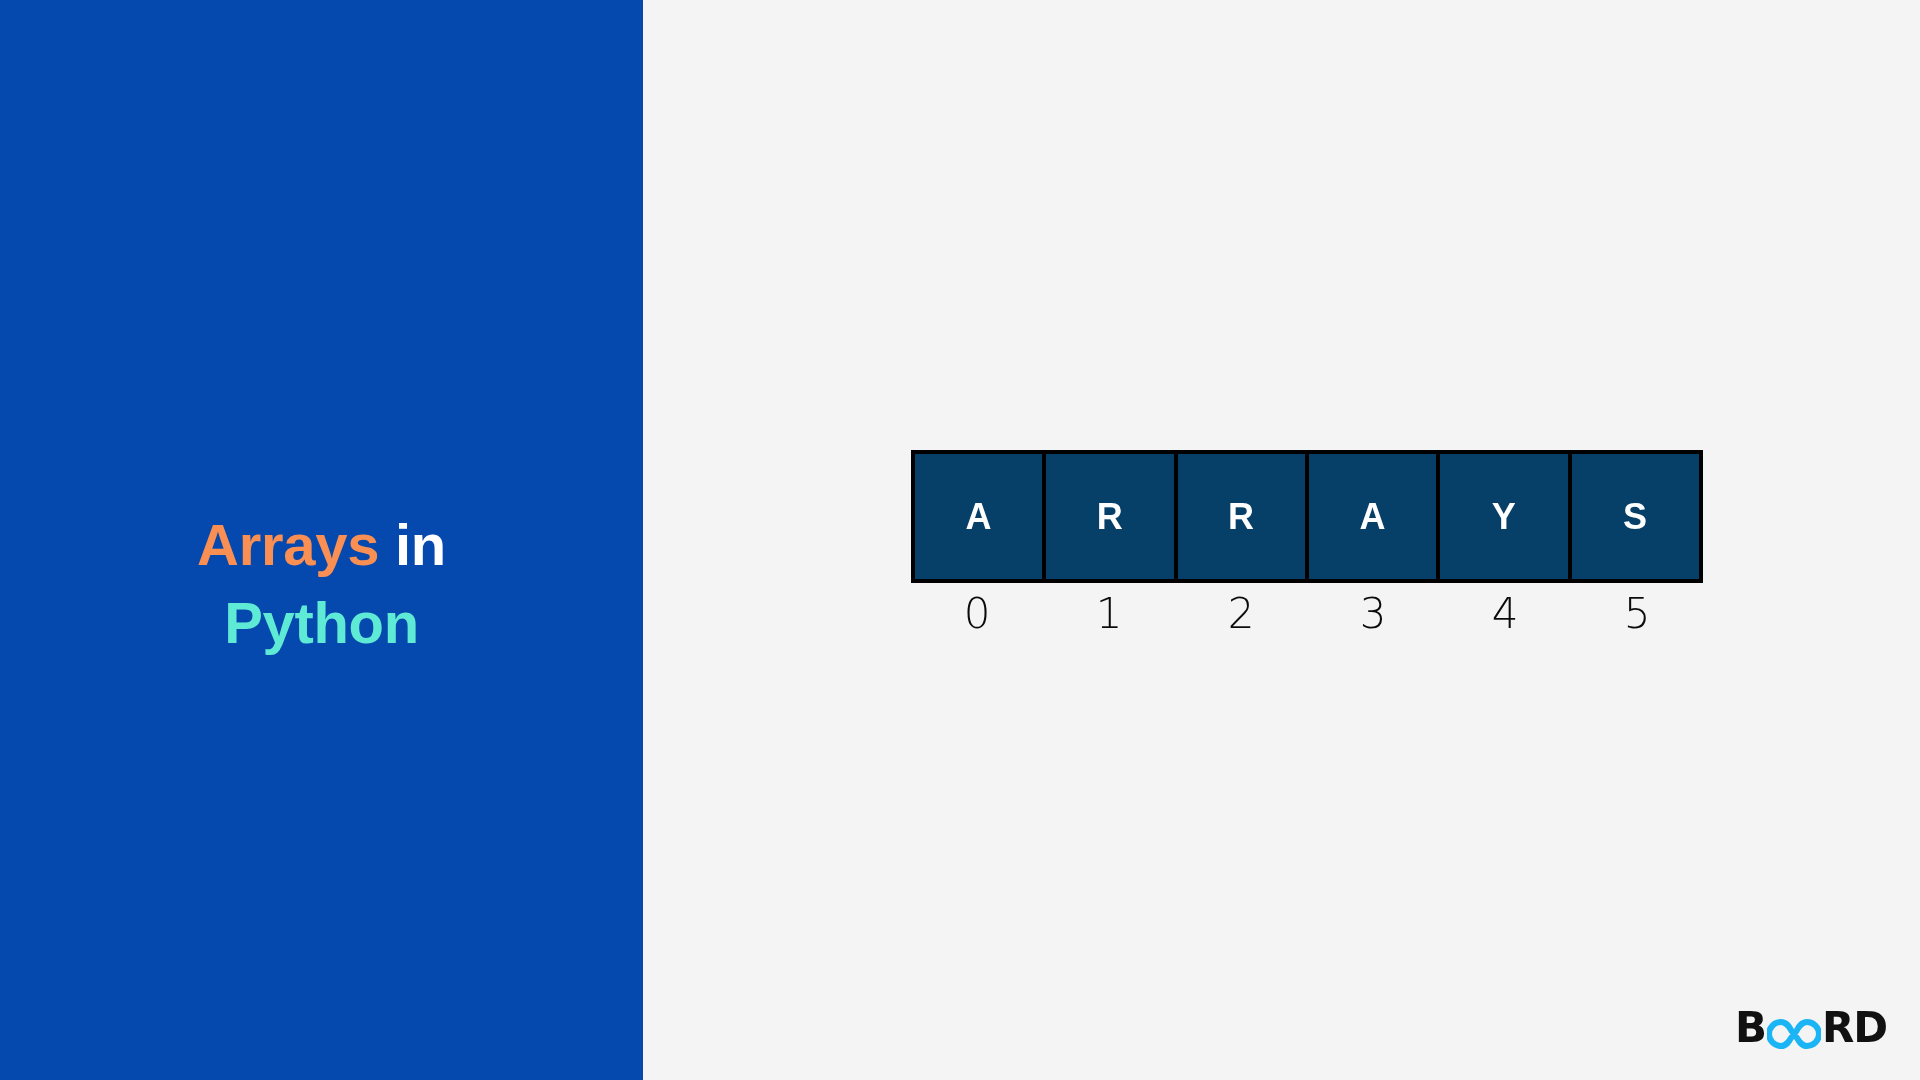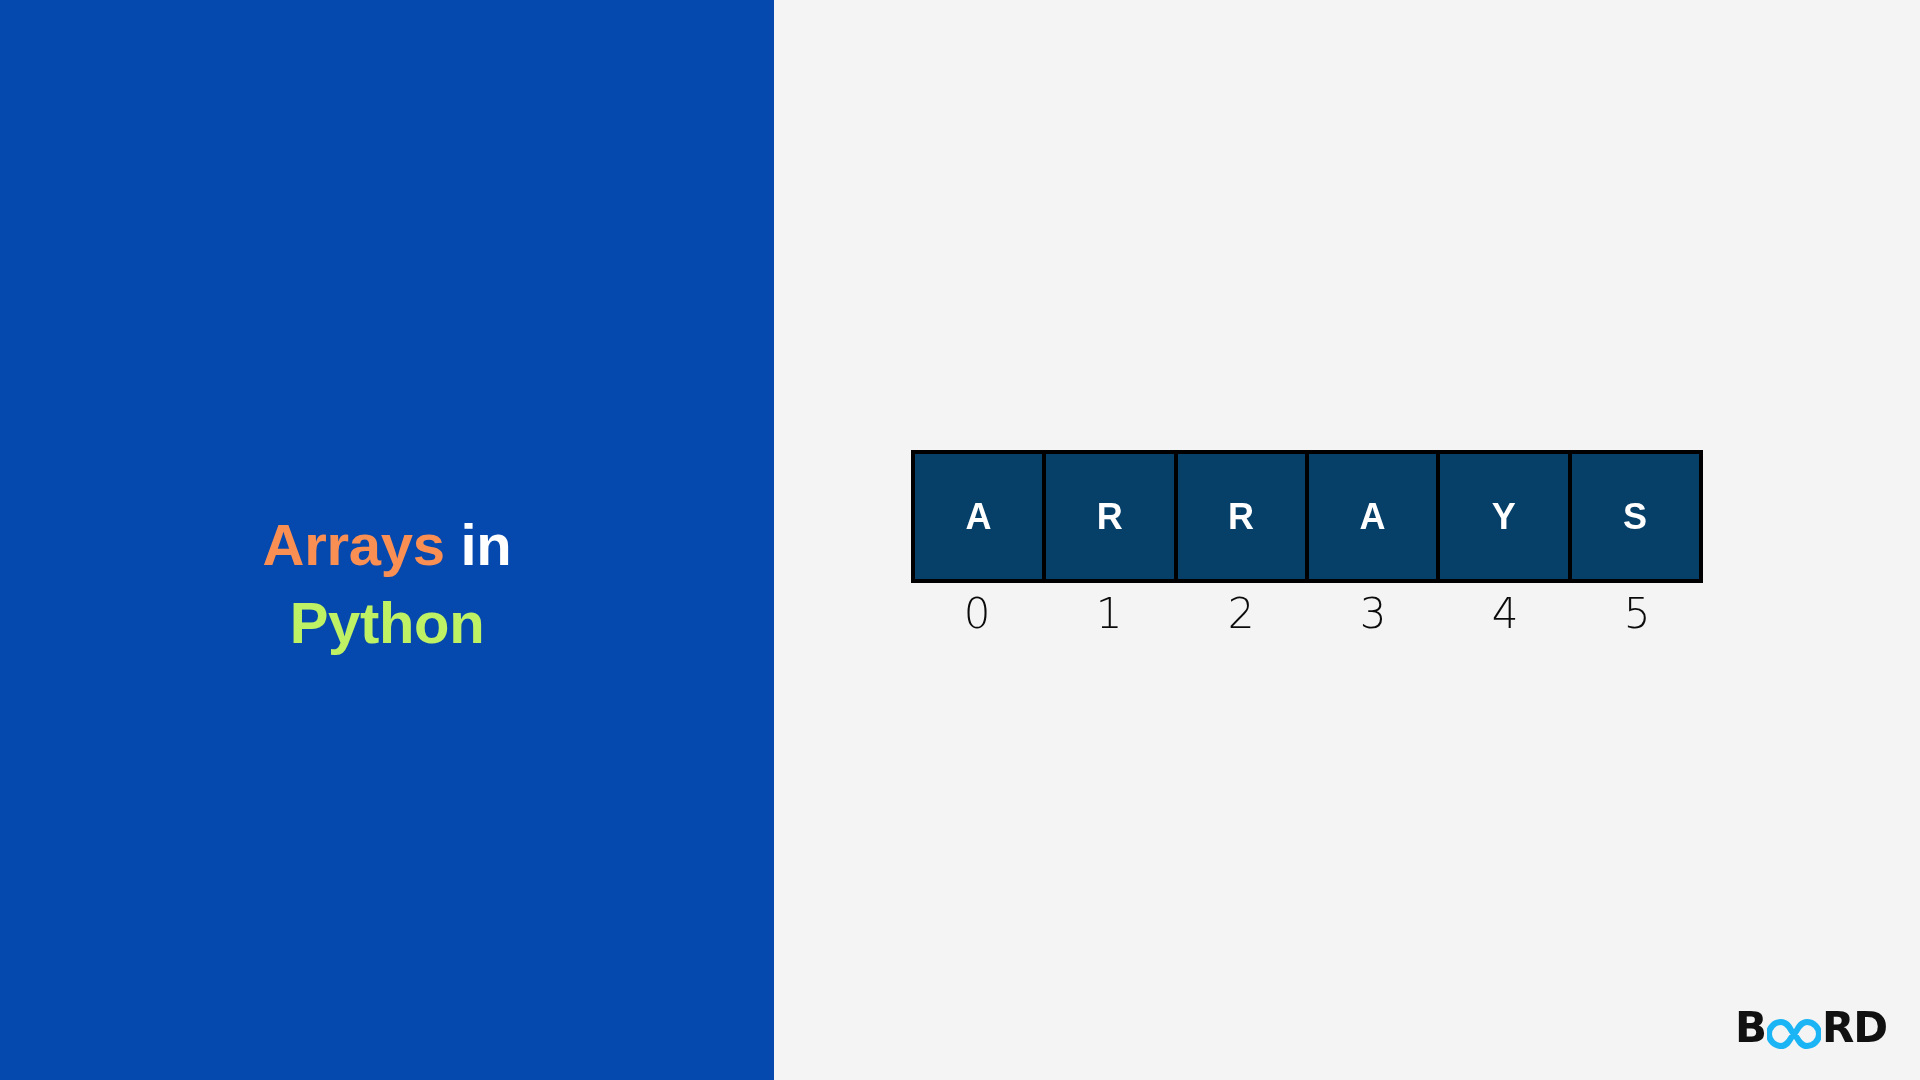--- a/index.html
+++ b/index.html
@@ -16,21 +16,21 @@
     background: #f4f4f4;
     overflow: hidden;
     font-family: "Liberation Sans", sans-serif;
   }
 
   
   #left-panel {
     position: absolute;
     left: 0;
     top: 0;
-    width: 774px;
+    width: 643px;
     height: 1080px;
     background: #0548ae;
     display: flex;
     align-items: center;
     justify-content: center;
   }
 
   #title-block {
     width: 100%;
     text-align: center;
@@ -48,21 +48,21 @@
   .title-accent {
     color: #fa8f54;
   }
 
   .title-plain {
     color: #ffffff;
   }
 
   .title-line-2 {
     display: block;
-    color: #bef264;
+    color: #5eead4;
   }
 
   
   #array-figure {
     position: absolute;
     left: 911px;
     top: 450px;
   }
 
   #array-row {

